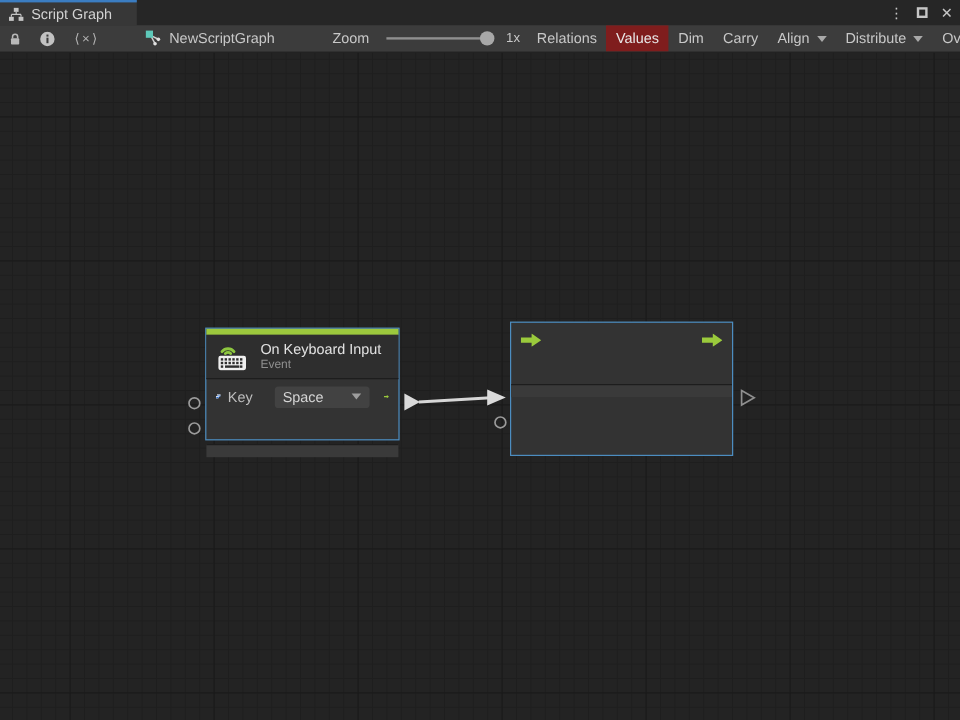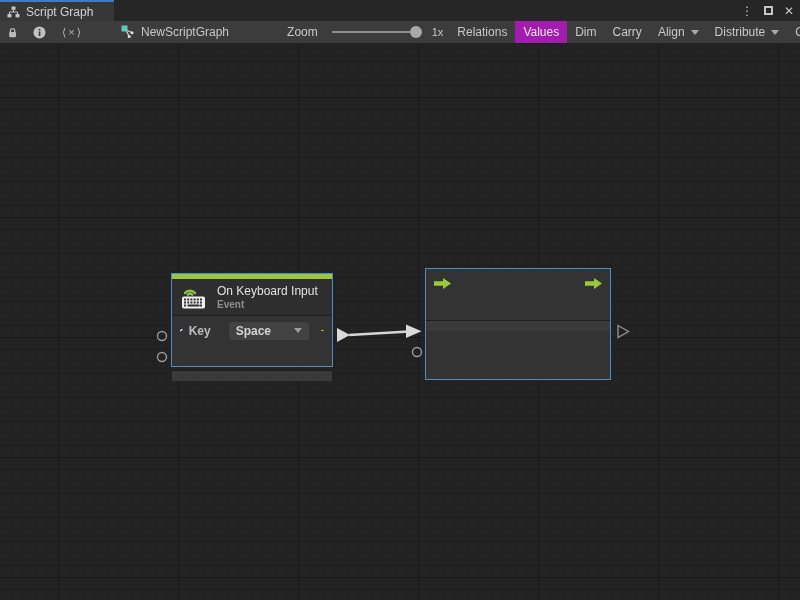--- a/index.html
+++ b/index.html
@@ -14,21 +14,21 @@
   .tab-label { font-size:12px; color:#d2d2d2; white-space:nowrap; }
   .wincontrols { position:absolute; right:4px; top:0; height:21px; display:flex; align-items:center; gap:7px; }
   .winbtn { color:#c6c6c6; font-size:12px; width:14px; text-align:center; cursor:default; }
   .maxbox { width:9px; height:9px; border:2px solid #c6c6c6; display:inline-block; }
 
   
   .toolbar { position:absolute; left:0; top:21px; width:800px; height:23px; background:#3c3c3c;
              border-bottom:1px solid #1f1f1f; display:flex; align-items:stretch; overflow:hidden;
              font-size:12px; color:#c8c8c8; }
   .tbtn { display:flex; align-items:center; justify-content:center; padding:0 8px; white-space:nowrap; }
-  .tbtn.active { background:#a21caf; color:#e8e8e8; }
+  .tbtn.active { background:#7f1d1d; color:#e8e8e8; }
   .tsep { width:1px; background:#2d2d2d; }
   .caret { width:0; height:0; border-left:4px solid transparent; border-right:4px solid transparent;
            border-top:5px solid #a9a9a9; margin-left:6px; }
   .zoom-track { width:88px; height:2px; background:#8f8f8f; position:relative; margin:0 4px; }
   .zoom-knob { position:absolute; right:-2px; top:-5px; width:12px; height:12px; border-radius:50%; background:#a8a8a8; }
   .codeglyph { letter-spacing:2px; font-size:11px; color:#b4b4b4; }
 
   
   .canvas { position:absolute; left:0; top:44px; width:800px; height:556px; background-color:#232323;
     background-image:
@@ -40,23 +40,23 @@
     background-position:58px 53px, 58px 53px, 10px 5px, 10px 5px; }
 
   .wires { position:absolute; left:0; top:0; width:800px; height:556px; pointer-events:none; }
 
   
   .node { position:absolute; border:1px solid #4c8dc0; background:#333333; }
   .node-accent { height:5px; background:#9cc83d; }
   .node-header { display:flex; align-items:center; gap:9px; padding:0 9px; background:#2e2e2e;
                  border-bottom:1px solid #1d1d1d; }
   .node-title { font-size:12px; color:#e2e2e2; white-space:nowrap; }
-  .node-sub { font-size:10px; color:#8f8f8f; margin-top:1px;font-weight:bold; }
+  .node-sub { font-size:10px; color:#8f8f8f; margin-top:1px; }
   .node-body { padding:2px 0; }
-  .node-row { display:flex; align-items:center; gap:6px; height:25px; padding:0 8px;font-weight:bold; }
+  .node-row { display:flex; align-items:center; gap:6px; height:25px; padding:0 8px; }
   .row-label { font-size:12px; color:#bdbdbd; white-space:nowrap; }
   .dropdown { display:inline-flex; align-items:center; gap:23px; background:#424242; border-radius:3px;
               padding:2px 7px; font-size:12px; color:#d4d4d4;margin-left:12px; }
   .dd-caret { width:0; height:0; border-left:4px solid transparent; border-right:4px solid transparent;
               border-top:5px solid #9e9e9e; }
   .spacer { flex:1; }
   .node-footer { height:11px; background:#3a3a3a; border-top:1px solid #1d1d1d; }
   .valuebox { background:#1d1d1d; border:1px solid #0e0e0e; border-radius:2px; padding:0 6px;
               font-size:12px; color:#e0e0e0; min-width:16px; text-align:center; }
   .tealdot { width:9px; height:9px; border-radius:50%; background:#3fd2c2; }
@@ -105,21 +105,21 @@
   <div class="tsep"></div>
   <div class="tbtn" style="margin-left:22px; gap:6px">
     <svg width="14" height="14" viewBox="0 0 14 14">
       <path d="M4.5 4.5 L10.5 7.5 M4.5 4.5 L8 11" stroke="#cfcfcf" stroke-width="1.2" fill="none"></path>
       <rect x="0.5" y="0.5" width="6" height="6" fill="#5ec9ba"></rect>
       <circle cx="11" cy="7.8" r="1.5" fill="#e0e0e0"></circle>
       <circle cx="8.2" cy="11.4" r="1.5" fill="#e0e0e0"></circle>
     </svg>
     <span>NewScriptGraph</span>
   </div>
-  <div class="tbtn" style="margin-left:42px; padding-right:2px">Zoom</div>
+  <div class="tbtn" style="margin-left:32px; padding-right:2px">Zoom</div>
   <div class="tbtn">
     <div class="zoom-track">
       <div class="zoom-knob"></div>
     </div>
   </div>
   <div class="tbtn" style="padding:0 4px 0 0; font-size:11px">1x</div>
   <div class="tsep" style="margin-left:2px"></div>
   <div class="tbtn">Relations</div>
   <div class="tsep"></div>
   <div class="tbtn active">Values</div>

